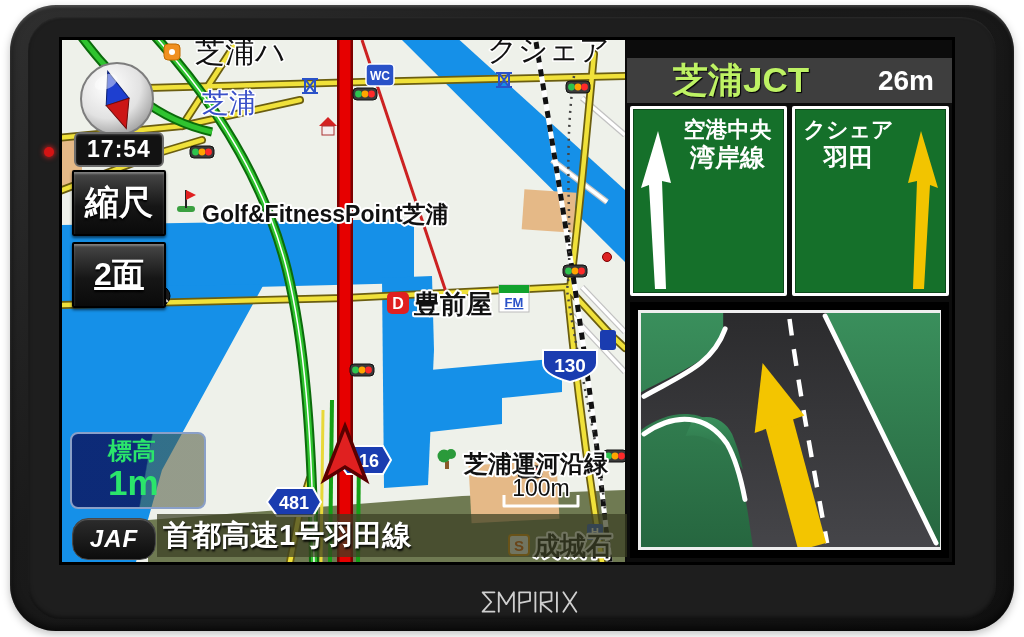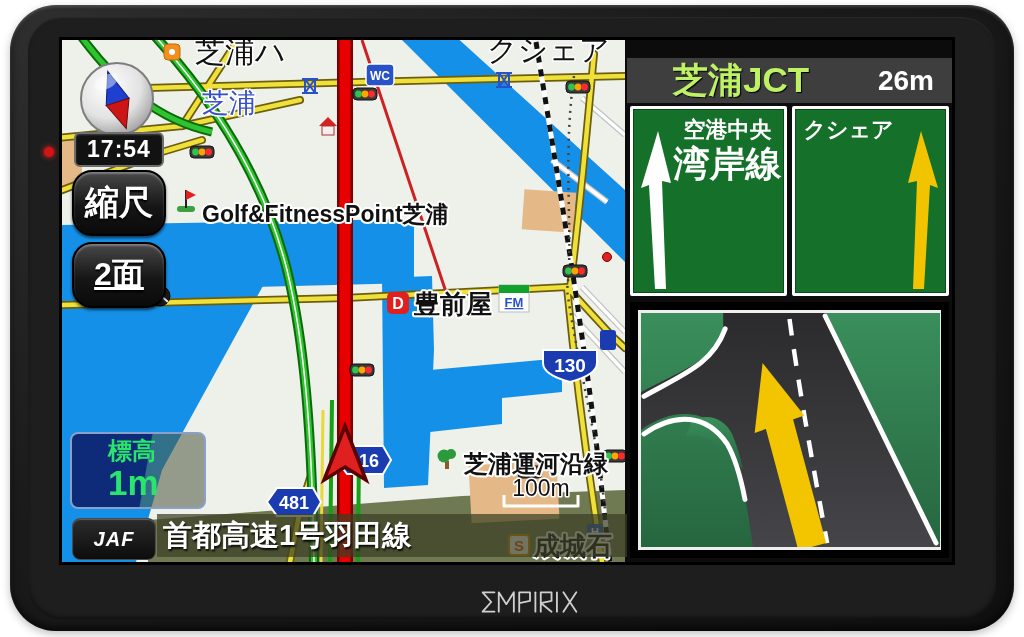--- a/index.html
+++ b/index.html
@@ -17,51 +17,51 @@
   .map-svg text{font-family:"Liberation Sans",sans-serif;}
   .halo{paint-order:stroke;stroke:#ffffff;stroke-width:4px;stroke-linejoin:round;}
   .halo2{paint-order:stroke;stroke:#ffffff;stroke-width:3px;stroke-linejoin:round;}
 
   
   .compass{position:absolute;left:16px;top:20px;width:78px;height:78px;}
   .time-chip{position:absolute;left:12px;top:92px;width:86px;height:31px;background:#121212;
     border:2px solid #6e6e6e;border-radius:6px;color:#fff;font-size:23px;font-weight:bold;
     display:flex;align-items:center;justify-content:center;letter-spacing:1px;
     box-shadow:inset 0 1px 2px rgba(255,255,255,.2);}
-  .nav-btn{position:absolute;left:10px;width:90px;height:62px;border-radius:20px;border:2px solid #000;
+  .nav-btn{position:absolute;left:10px;width:90px;height:62px;border-radius:2px;border:2px solid #000;
     background:linear-gradient(#484848,#161616 55%,#0a0a0a);color:#fff;font-size:34px;font-weight:bold;
     display:flex;align-items:center;justify-content:center;text-shadow:0 2px 2px #000;
     box-shadow:inset 0 2px 2px rgba(255,255,255,.3), 0 2px 3px rgba(0,0,0,.6);}
   .btn-scale{top:130px;}
   .btn-two{top:202px;font-size:32px;text-decoration:underline;}
   .elev-box{position:absolute;left:8px;top:392px;width:136px;height:77px;border-radius:8px;
     border:2px solid #8aa0c8;background:linear-gradient(100deg,rgba(12,34,110,.92) 55%,rgba(75,85,60,.55) 56%);
     display:flex;flex-direction:column;align-items:flex-start;justify-content:center;padding-left:36px;box-sizing:border-box;}
   .elev-label{color:#2be56b;font-size:24px;font-weight:bold;line-height:1.1;}
   .elev-value{color:#2be56b;font-size:35px;font-weight:bold;line-height:1.1;}
-  .jaf-btn{position:absolute;left:10px;top:478px;width:82px;height:40px;border-radius:8px;
-    background:linear-gradient(#2c2c2c,#0c0c0c);border:1px solid #4a4a4a;color:#fff;font-size:20px;
+  .jaf-btn{position:absolute;left:10px;top:478px;width:82px;height:40px;border-radius:16px;
+    background:linear-gradient(#2c2c2c,#0c0c0c);border:1px solid #4a4a4a;color:#fff;font-size:24px;
     font-weight:bold;font-style:italic;display:flex;align-items:center;justify-content:center;
     letter-spacing:1px;box-shadow:inset 0 1px 1px rgba(255,255,255,.25);}
   .road-bar{position:absolute;left:95px;top:474px;width:484px;height:43px;
     background:rgba(58,62,34,.72);display:flex;align-items:center;}
   .road-bar span{color:#fff;font-size:29px;font-weight:bold;margin-left:6px;text-shadow:1px 2px 2px rgba(0,0,0,.9);white-space:nowrap;}
 
   
   .right-panel{position:absolute;left:565px;top:0;width:325px;height:522px;background:#0c0c0c;}
   .jct-header{position:absolute;left:0;top:18px;width:325px;height:45px;background:#3e3e3e;
     display:flex;align-items:center;}
   .jct-name{color:#bef264;font-size:35px;font-weight:bold;margin-left:46px;text-shadow:1px 1px 1px #000;}
   .jct-dist{color:#fff;font-size:28px;font-weight:bold;margin-left:auto;margin-right:18px;}
   .sign-area{position:absolute;left:3px;top:66px;width:319px;height:190px;display:flex;gap:5px;}
   .sign-cell{flex:1;background:#15702a;border:3px solid #fff;border-radius:2px;position:relative;
     box-shadow:inset 0 0 0 1px rgba(0,0,0,.35);}
   .sign-text{position:absolute;top:8px;left:0;right:0;text-align:center;color:#fff;font-weight:bold;}
   .sign-text .l1{font-size:22px;line-height:1.15;}
-  .sign-text .l2{font-size:36px;line-height:1.2;}
+  .sign-text .l2{font-size:25px;line-height:1.2;}
   .cell-left .sign-text{left:38px;}
   .cell-right .sign-text{right:44px;}
   .arrow-wrap{position:absolute;top:14px;bottom:8px;width:44px;}
   .cell-left .arrow-wrap{left:6px;}
   .cell-right .arrow-wrap{right:6px;}
   .threed{position:absolute;left:3px;top:262px;width:319px;height:256px;background:#000;}
   .threed-inner{position:absolute;left:8px;top:8px;right:8px;bottom:8px;border:3px solid #eee;}
 
   .logo{position:absolute;left:456px;top:583px;width:128px;height:28px;}
 </style>
@@ -331,20 +331,21 @@
           </svg>
         </div>
         <div class="sign-text">
           <div class="l1">空港中央</div>
           <div class="l2">湾岸線</div>
         </div>
       </div>
       <div class="sign-cell cell-right">
         <div class="sign-text">
           <div class="l1">クシェア</div>
+          <div class="l2">羽田</div>
         </div>
         <div class="arrow-wrap">
           <svg width="44" height="168" viewBox="0 0 44 168" preserveAspectRatio="none">
             <path d="M28,166 L34,62 L42,65 L25,8 L12,60 L21,58 L17,166 Z" fill="#f2c400"></path>
           </svg>
         </div>
       </div>
     </div>
 
     <div class="threed">

